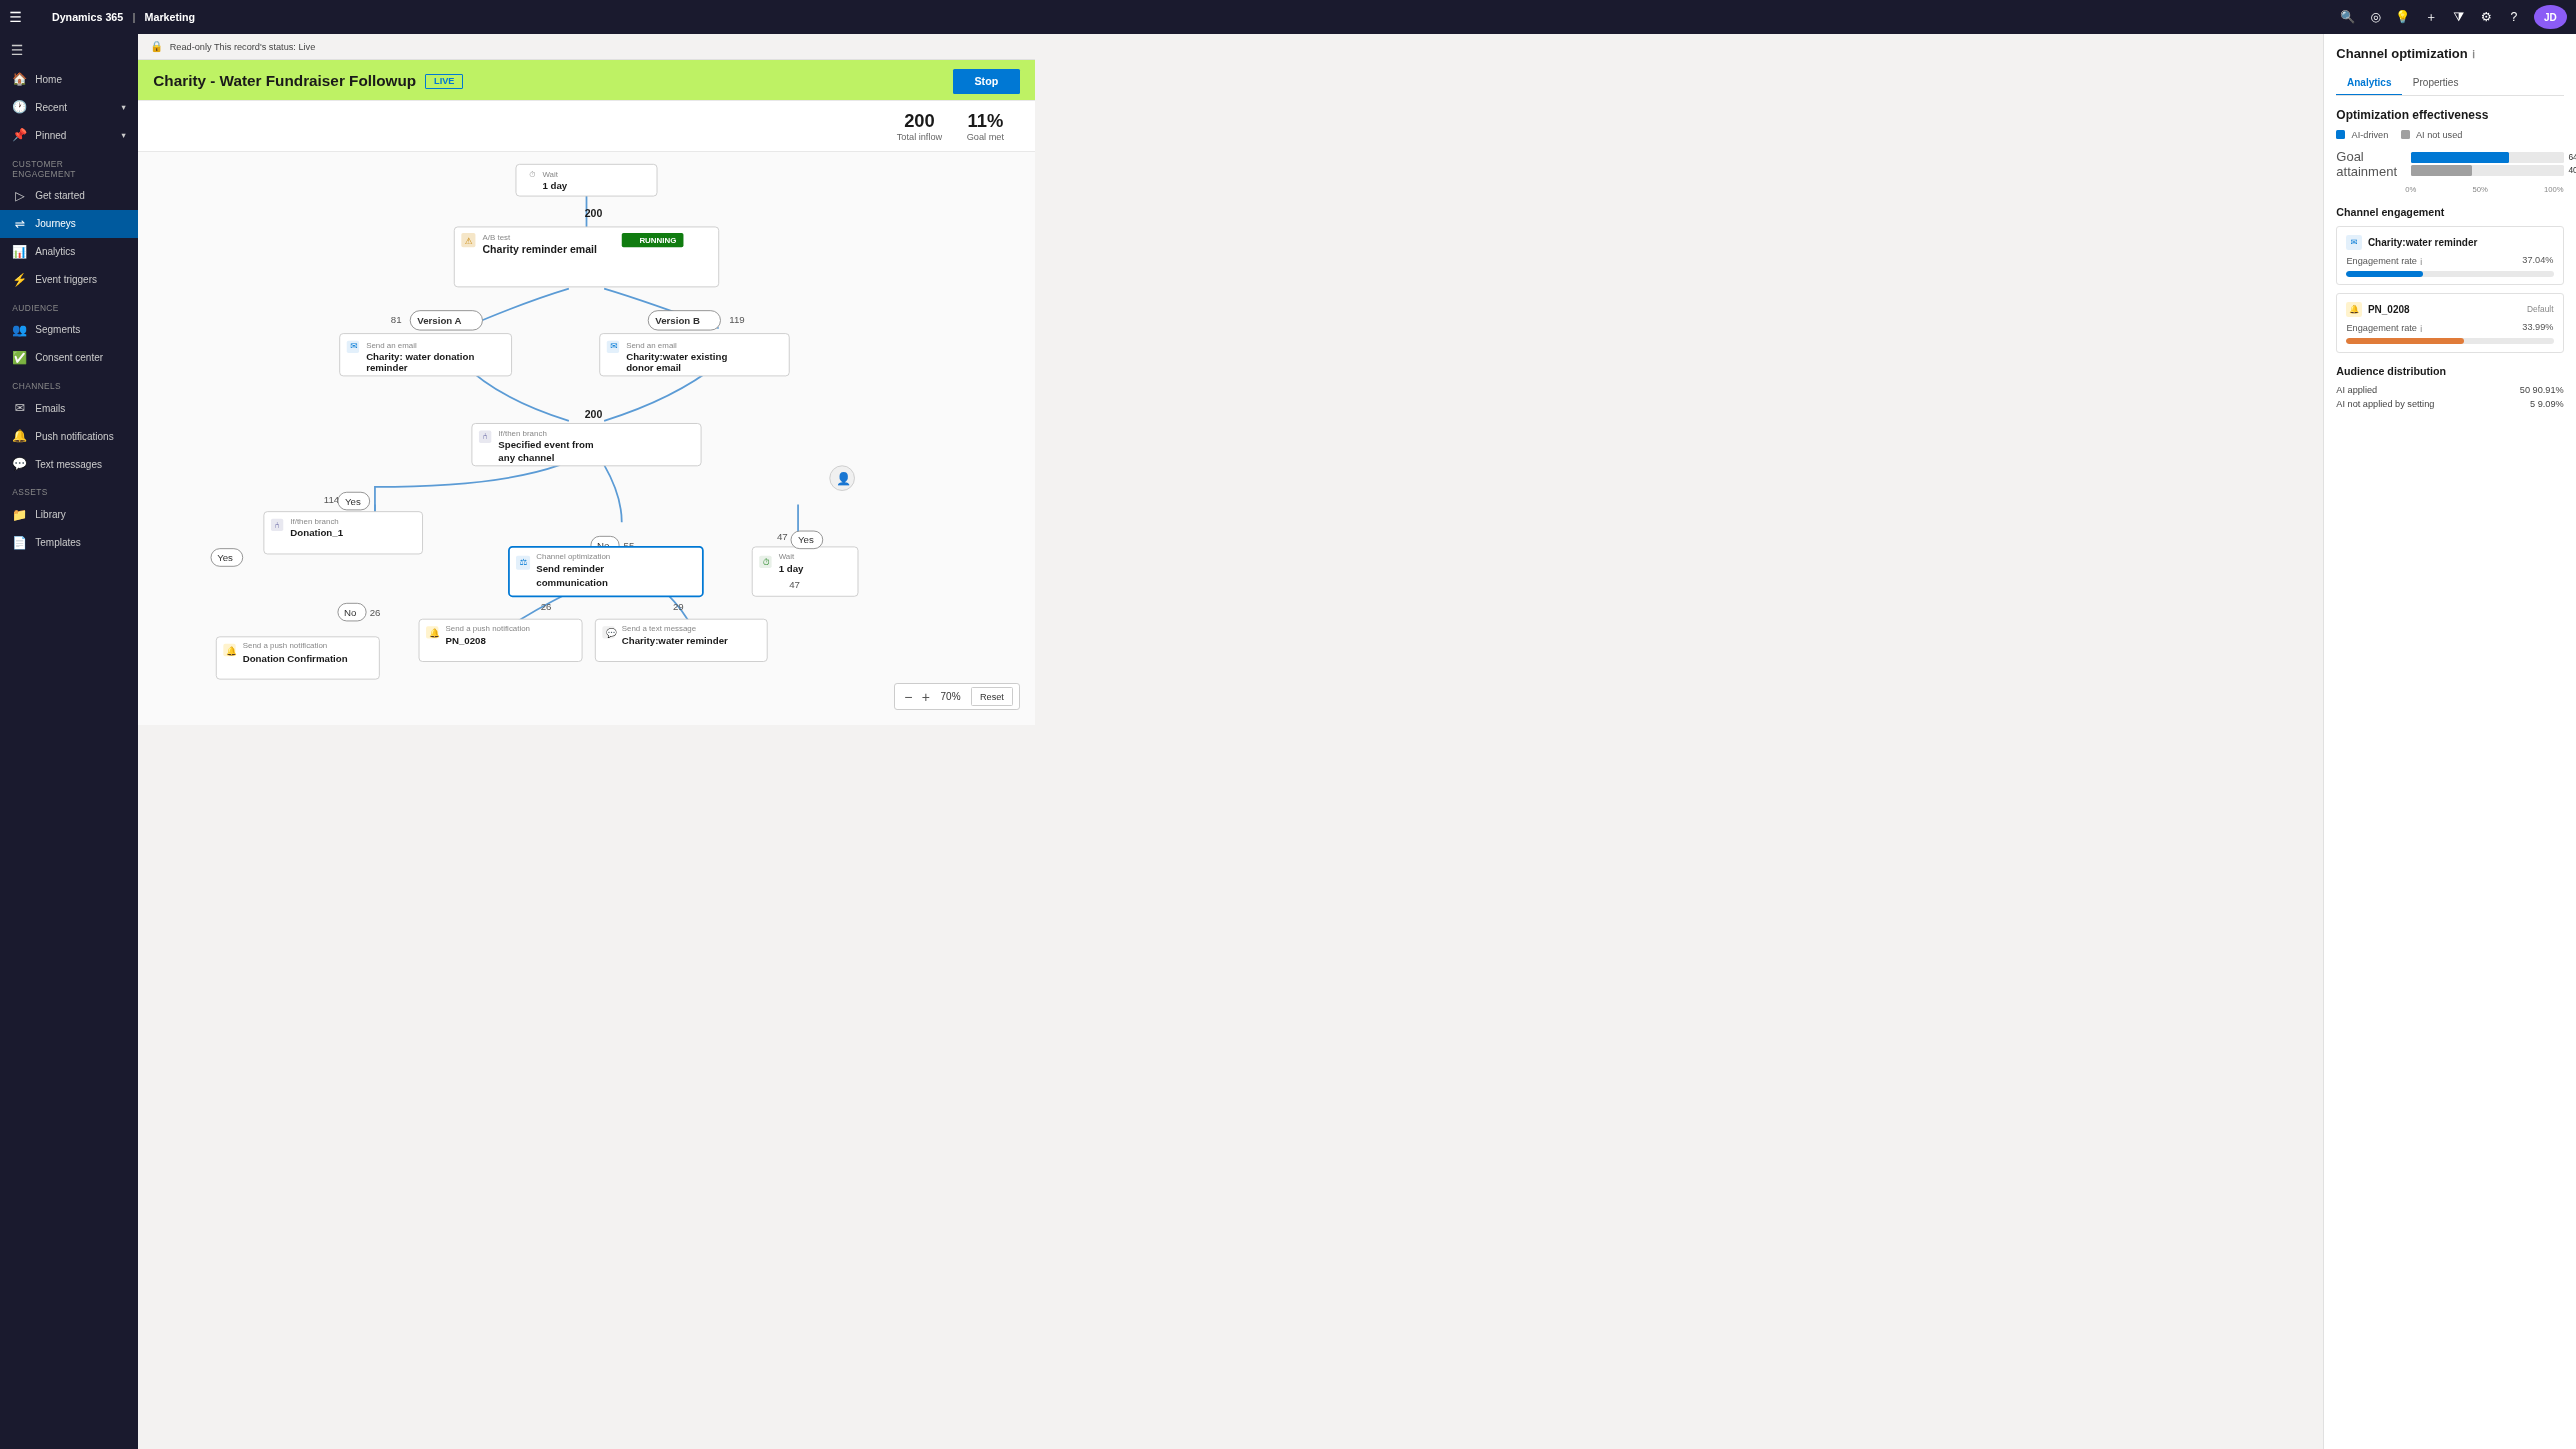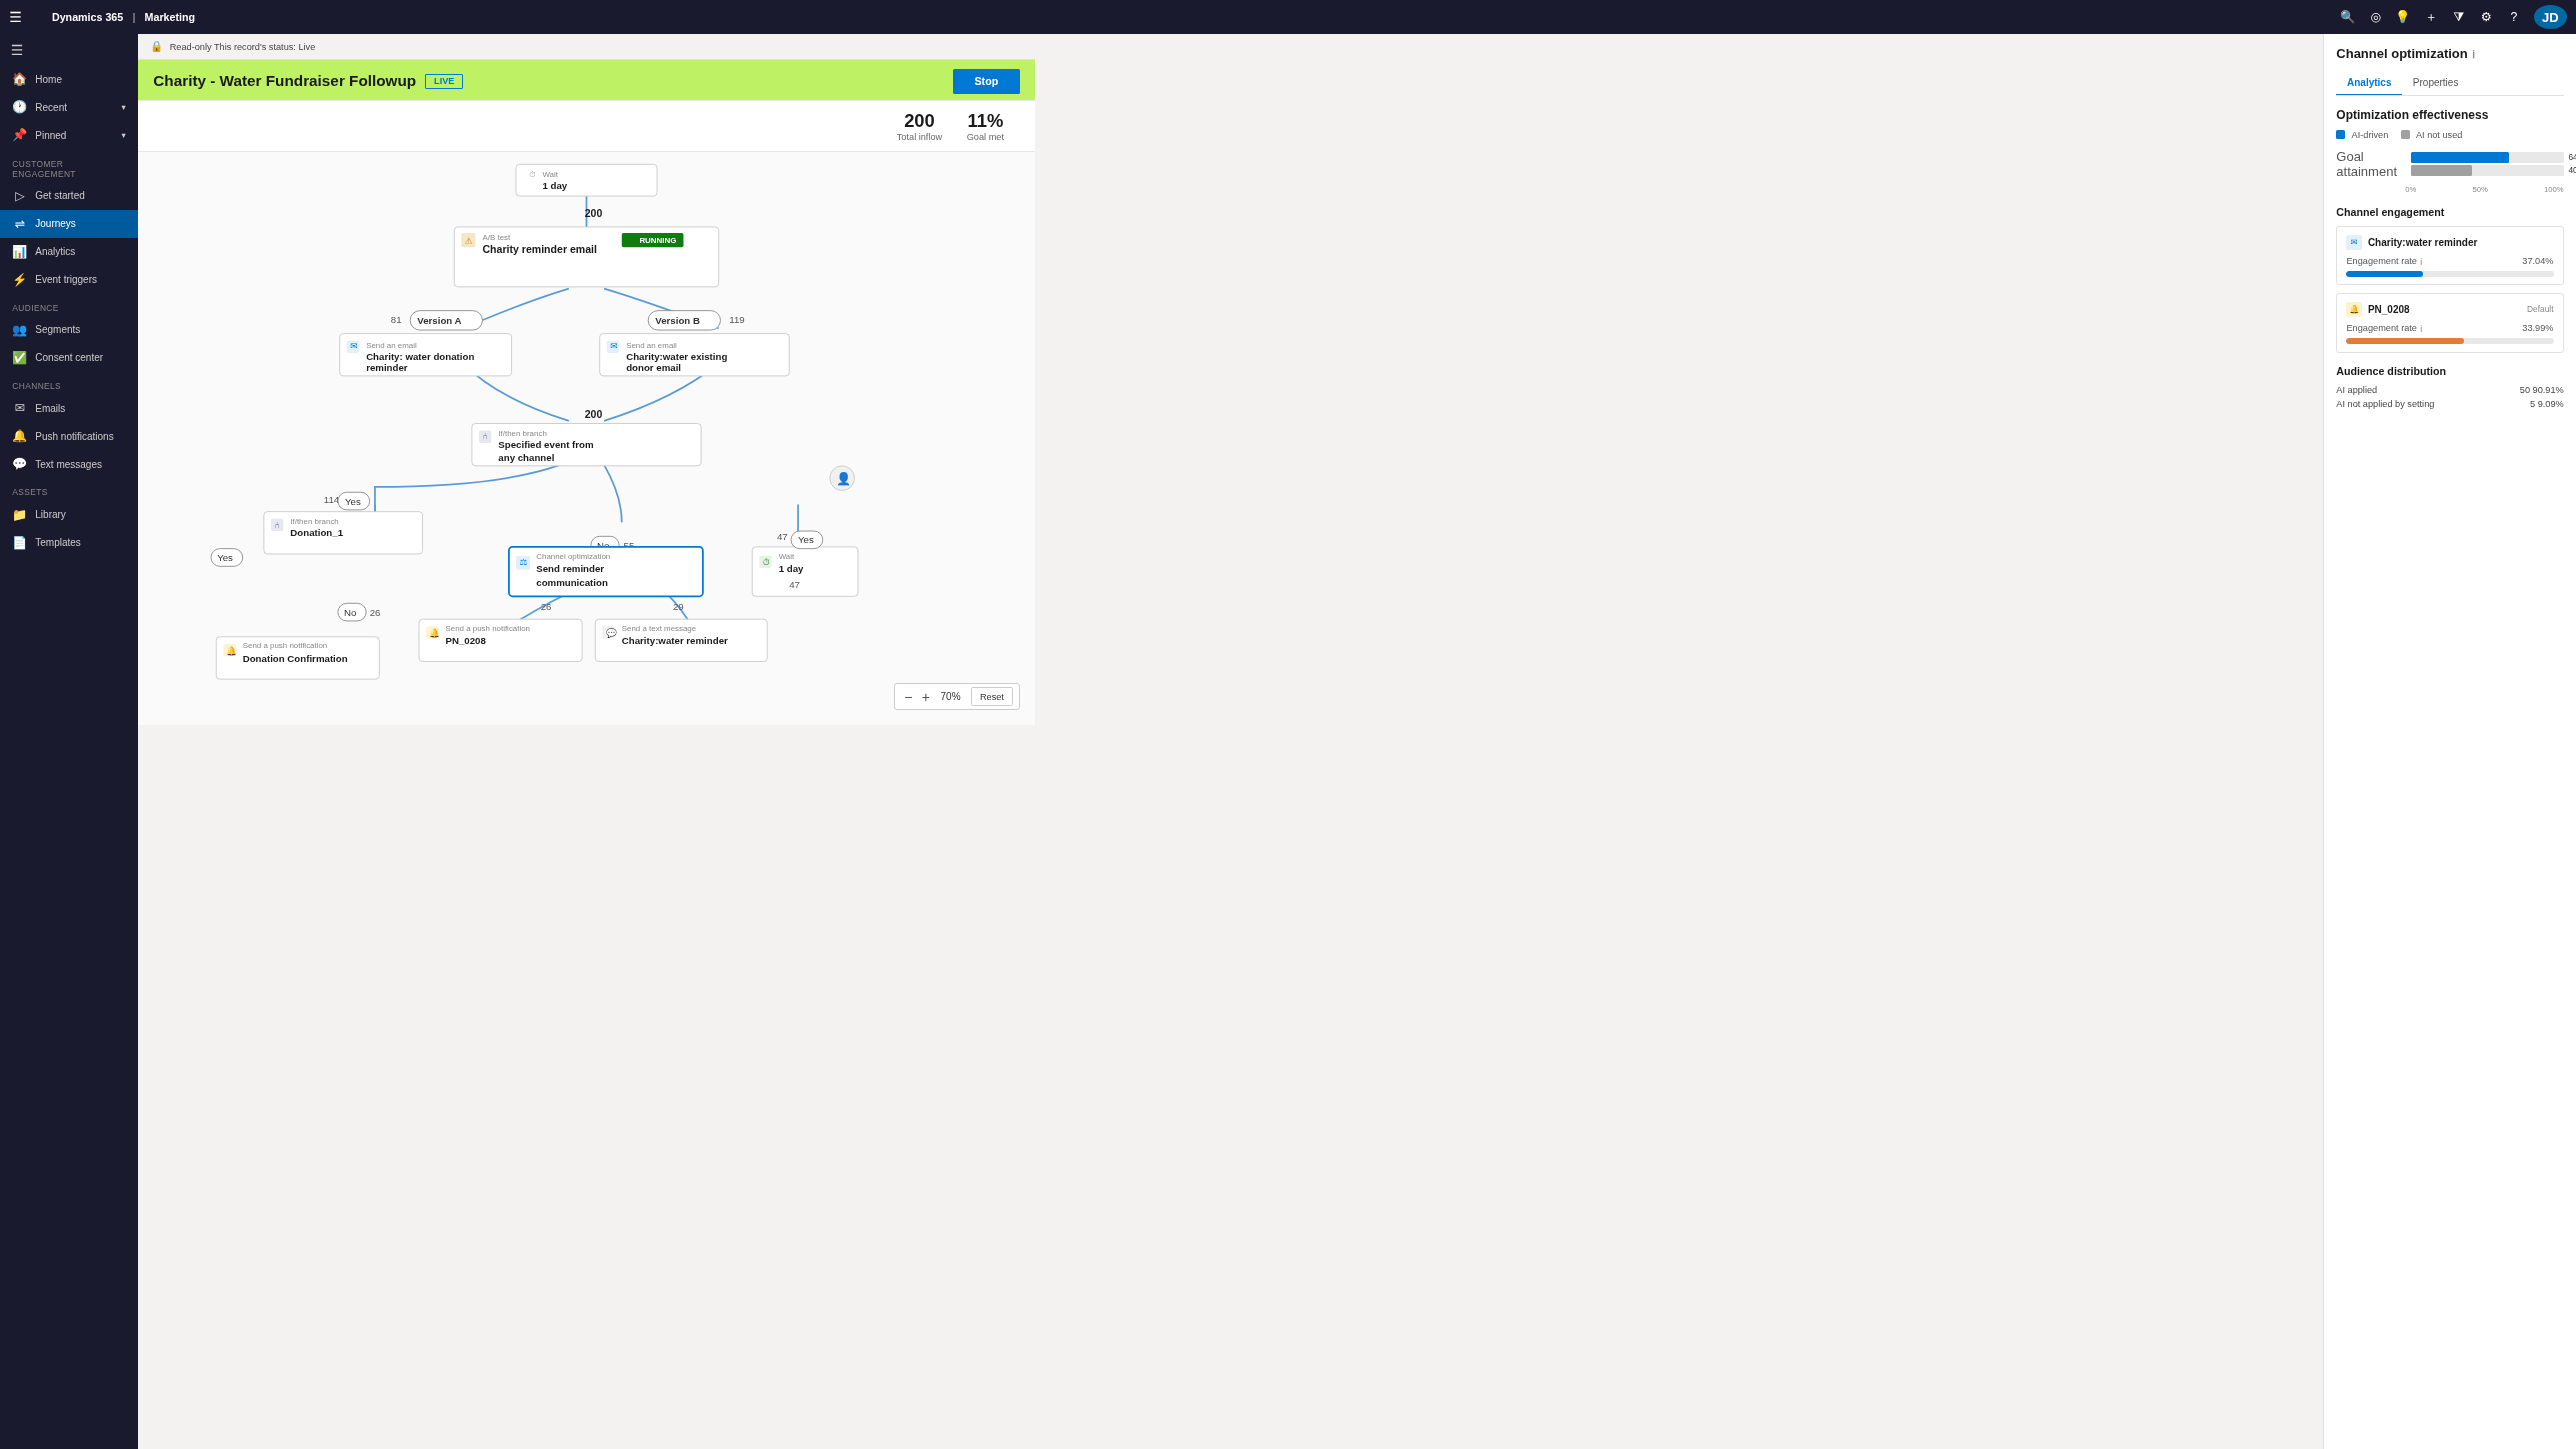--- a/index.html
+++ b/index.html
@@ -36,25 +36,25 @@
     }
     .nav-icon {
       width: 15.3px; height: 15.3px;
       display: flex; align-items: center; justify-content: center;
       color: white;
       font-size: 12.3px;
       cursor: pointer;
     }
     .avatar {
       width: 33px; height: 24.5px;
-      background: #0369a1;
+      background: #8b5cf6;
       border-radius: 50%;
       display: flex; align-items: center; justify-content: center;
       color: white;
-      font-size: 13px;
+      font-size: 10px;
       font-weight: 600;
     }
 
     
     .sidebar {
       position: fixed;
       top: 34px; left: 0; bottom: 0;
       width: 138px;
       background: #1a1a2e;
       color: white;
@@ -300,21 +300,20 @@
     .channel-icon {
       width: 15.3px; height: 15.3px;
       border-radius: 2.3px;
       display: flex; align-items: center; justify-content: center;
       font-size: 9.2px;
     }
     .channel-name { font-size: 10px; font-weight: 600; color: #1a1a1a; }
     .channel-default { font-size: 8.4px; color: #888; margin-left: auto; }
     .engagement-rate-row {
       display: flex;
-      align-items: center;
       justify-content: space-between;
       font-size: 9.2px;
       color: #555;
       margin-bottom: 3.1px;
     }
     .eng-bar-container {
       height: 6.1px;
       background: #e8e8e8;
       border-radius: 3.1px;
       overflow: hidden;

